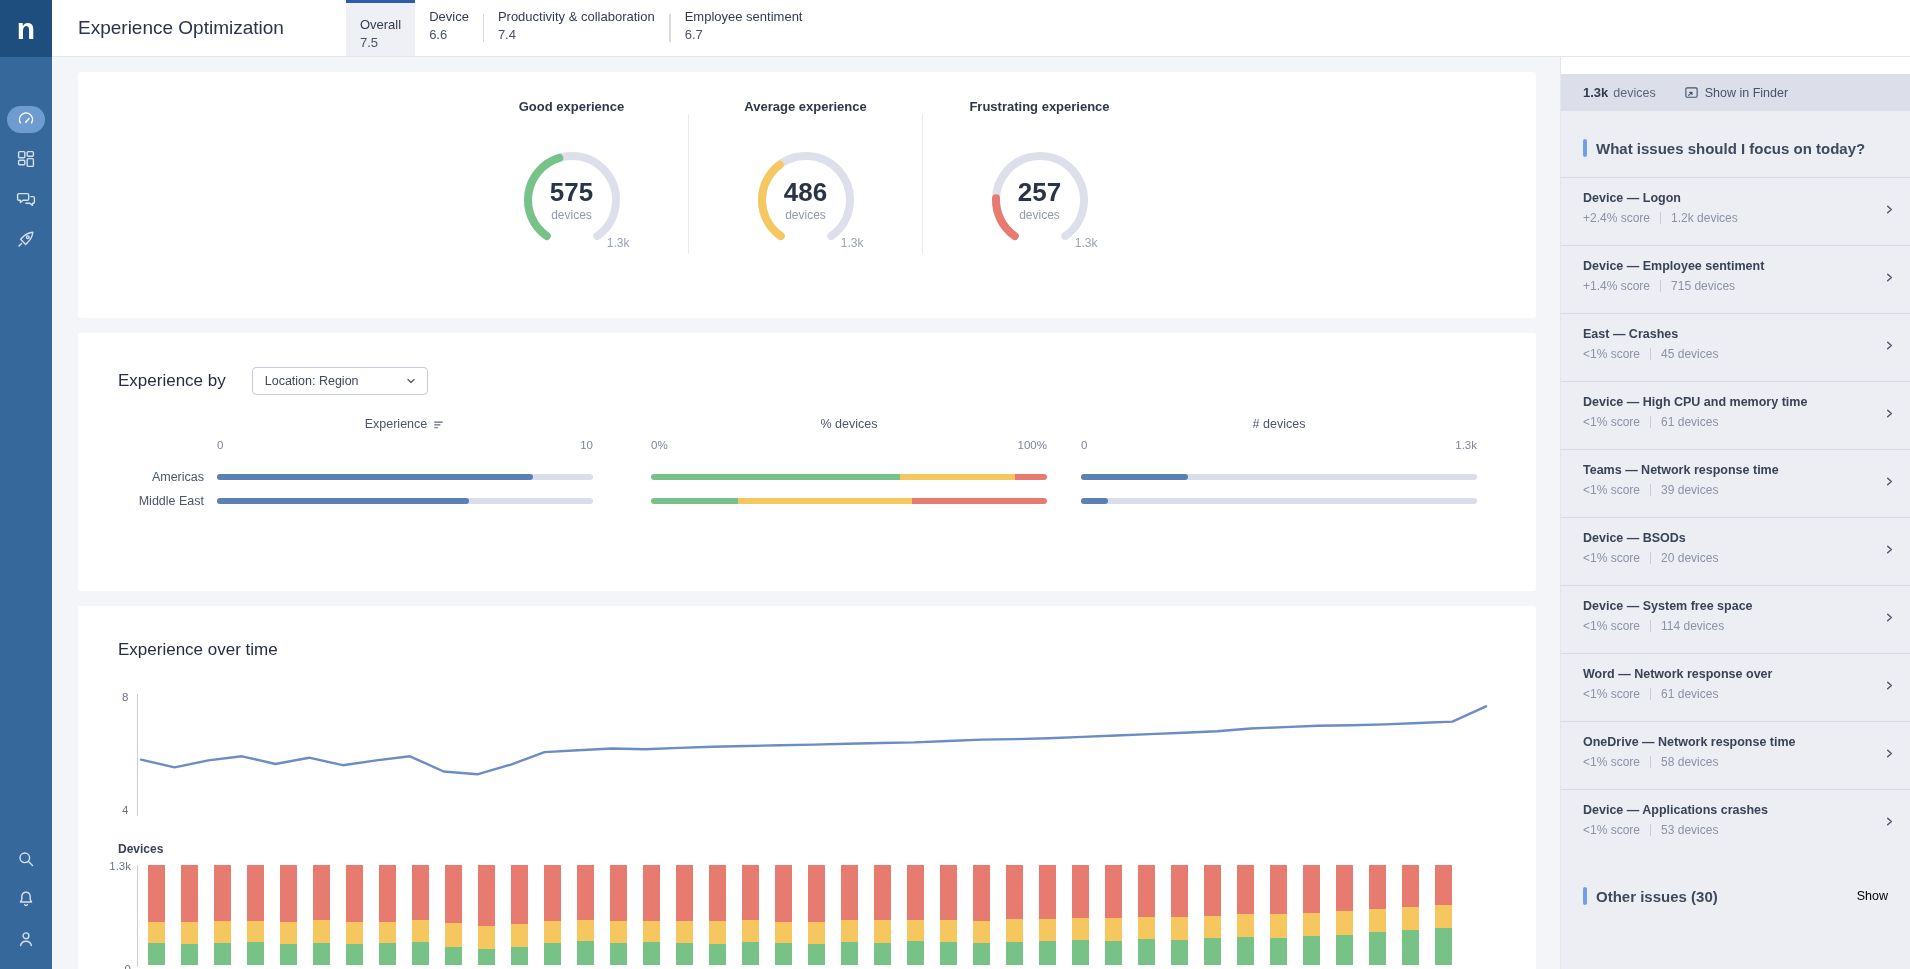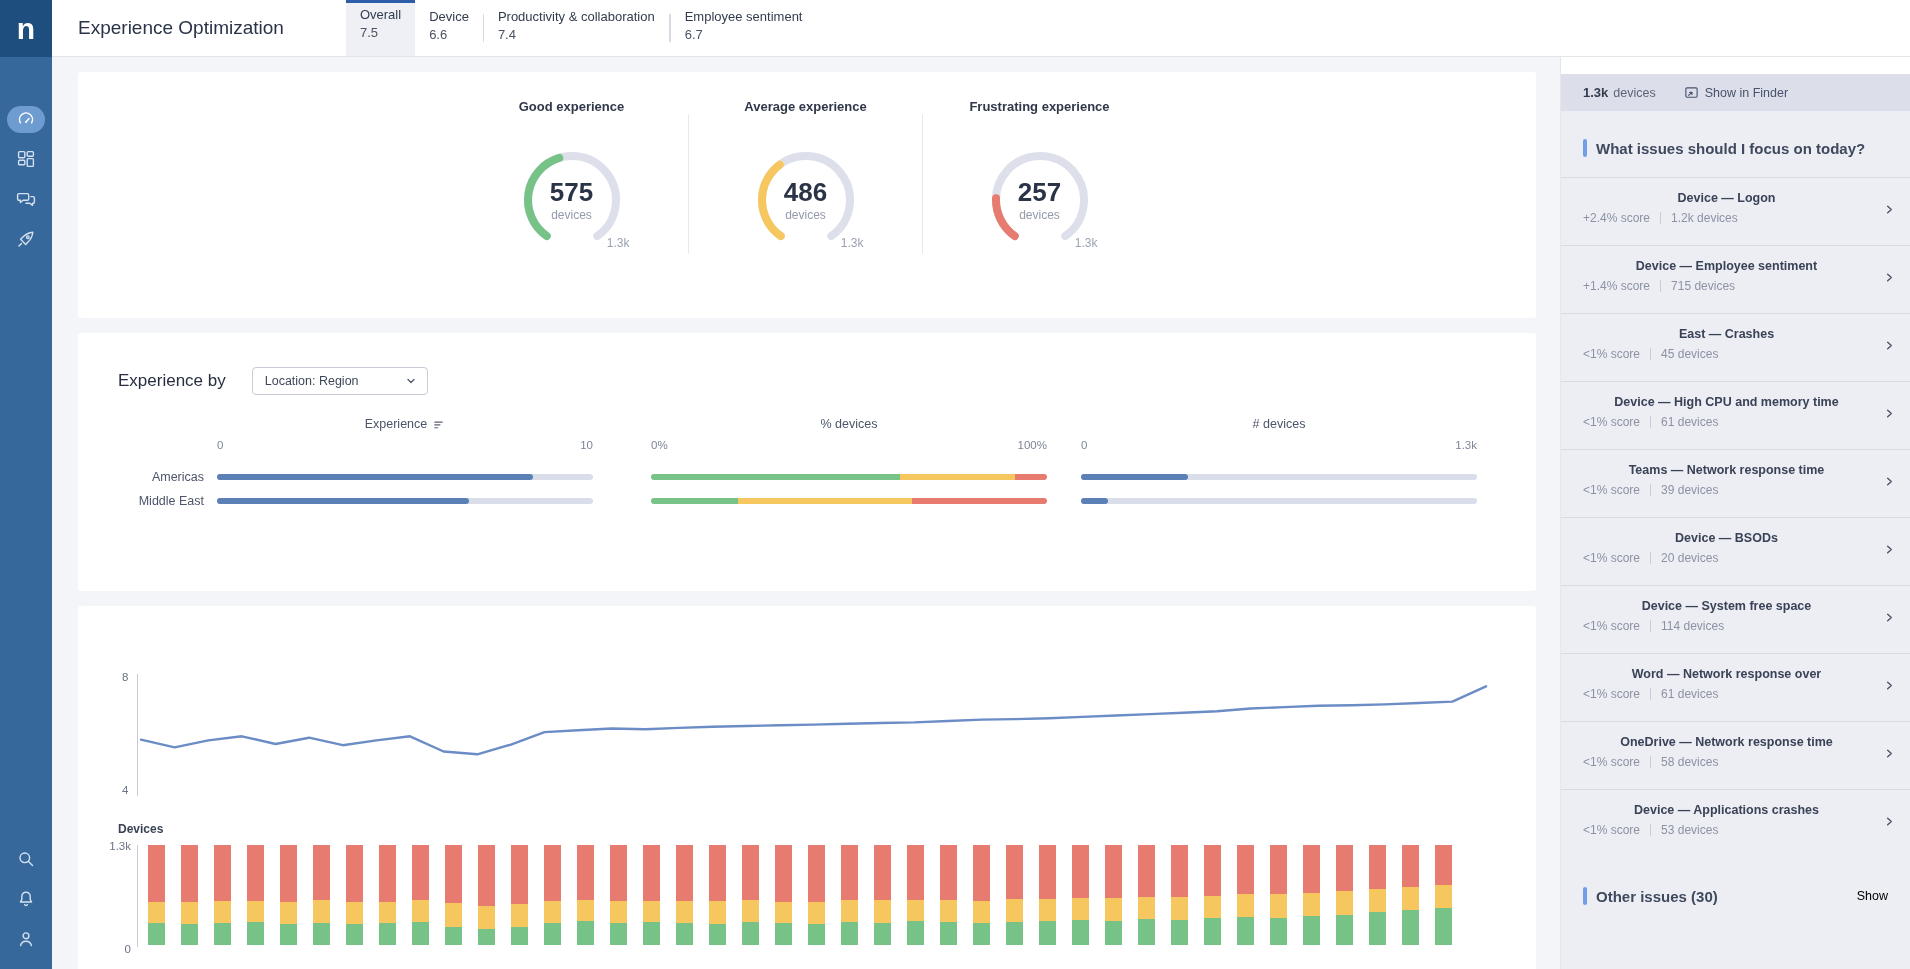--- a/index.html
+++ b/index.html
@@ -23,21 +23,21 @@
   .icn svg { display:block; }
 
   
   .main-col { flex:1; display:flex; flex-direction:column; min-width:0; }
   .topbar { height:57px; background:#fff; border-bottom:1px solid #e3e5eb; display:flex; align-items:stretch; flex-shrink:0; }
   .app-title { align-self:center; margin:0 62px 0 26px; font-size:19px; font-weight:500; color:#2a3347; white-space:nowrap; }
   .tabs { display:flex; align-items:stretch; }
   .tab { padding:9px 14px 0 14px; cursor:pointer; }
   .tab .t-label { font-size:13px; font-weight:500; color:#333c4e; white-space:nowrap; }
   .tab .t-value { font-size:13px; color:#4a5365; margin-top:3px; }
-  .tab.active { background:#eef0f6; border-top:3px solid #2d5da9; padding-top:4px; }
+  .tab.active { background:#eef0f6; border-top:3px solid #2d5da9; padding-top:14px; }
   .tab-sep { width:1px; height:28px; background:#d8dae2; align-self:center; }
 
   
   .content-row { flex:1; display:flex; min-height:0; }
   .main-scroll { flex:1; min-width:0; overflow:hidden; }
   .card { background:#fff; border-radius:3px; margin:15px 24px 0 26px; }
 
   
   .card-gauges { height:246px; display:flex; padding:26px 0 0 377px; }
   .gauge-col { width:233px; display:flex; flex-direction:column; align-items:center; }
@@ -84,21 +84,21 @@
   
   .right-panel { width:350px; flex-shrink:0; background:#fff; border-left:1px solid #e4e6ec; display:flex; flex-direction:column; }
   .panel-chip { margin-top:17px; height:37px; background:#dcdfe9; display:flex; align-items:center; padding:0 22px; flex-shrink:0; }
   .chip-count { font-size:13px; font-weight:700; color:#333b4e; }
   .chip-devices { font-size:12.5px; color:#5c6478; margin-left:5px; }
   .finder-btn { margin-left:28px; display:flex; align-items:center; gap:6px; font-size:12.5px; color:#46526c; cursor:pointer; }
   .panel-body { flex:1; background:#edeef4; display:flex; flex-direction:column; overflow:hidden; }
   .panel-question { padding:28px 22px 20px 22px; display:flex; align-items:center; gap:9px; }
   .q-bar { width:4px; height:18px; border-radius:2px; background:#6f9fe8; flex-shrink:0; }
   .q-text { font-size:15px; font-weight:600; color:#3f495e; }
-  .issue { position:relative; height:68px; padding:13px 40px 0 22px; border-top:1px solid #d8dae3; cursor:pointer;text-align:center; }
+  .issue { position:relative; height:68px; padding:13px 40px 0 22px; border-top:1px solid #d8dae3; cursor:pointer; }
   .issue-title { font-size:12.5px; font-weight:600; color:#3a4257; white-space:nowrap; }
   .issue-sub { display:flex; align-items:center; gap:10px; margin-top:6px; font-size:12px; color:#8b92a4; }
   .sub-div { width:1px; height:12px; background:#c9cdd8; }
   .issue-chevron { position:absolute; right:15px; top:26px; color:#4a5163; }
   .other-row { margin-top:30px; padding:0 22px; display:flex; align-items:center; gap:9px; }
   .show-link { margin-left:auto; font-size:12.5px; color:#000000; cursor:pointer; }
 </style>
 </head>
 <body>
 
@@ -321,20 +321,21 @@
                 </div>
                 <div></div>
                 <div class="track">
                   <div class="fill" style="width: 6.92308%; background: rgb(91, 128, 181);"></div>
                 </div>
               </div>
             </div>
         </section>
 
         <section class="card card-time">
+          <h2 class="time-title">Experience over time</h2>
           <div class="line-area" id="line-area">
             <span class="ytick top">8</span>
             <span class="ytick bottom">4</span>
           <svg width="1353" height="122">
                 <line x1="0.5" y1="0" x2="0.5" y2="122" stroke="#c9ccd6" stroke-width="1"></line>
                 <polyline points="4.0,65.6 37.6,73.4 71.3,66.4 104.9,62.3 138.5,70.0 172.1,63.7 205.8,71.2 239.4,66.4 273.0,62.3 306.6,77.5 340.3,80.3 373.9,70.6 407.5,58.1 441.1,56.2 474.8,54.5 508.4,55.3 542.0,53.9 575.6,52.8 609.3,52.0 642.9,51.2 676.5,50.6 710.1,49.8 743.8,49.0 777.4,48.4 811.0,47.0 844.6,45.6 878.3,45.1 911.9,44.2 945.5,42.9 979.1,41.5 1012.8,40.1 1046.4,38.7 1080.0,37.3 1113.6,34.5 1147.3,33.1 1180.9,31.8 1214.5,31.2 1248.1,30.4 1281.8,29.0 1315.4,27.6 1349.0,12.3" fill="none" stroke="#6b8cc5" stroke-width="2.4" stroke-linejoin="round" stroke-linecap="round"></polyline>
               </svg></div>
           <div class="devices-label">Devices</div>
           <div class="bars-area">
             <span class="ymax">1.3k</span>

